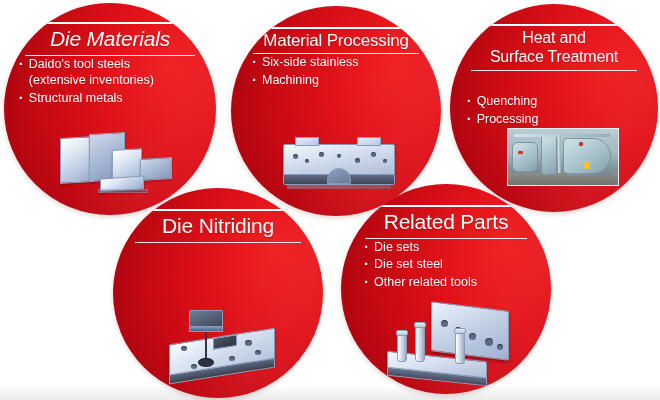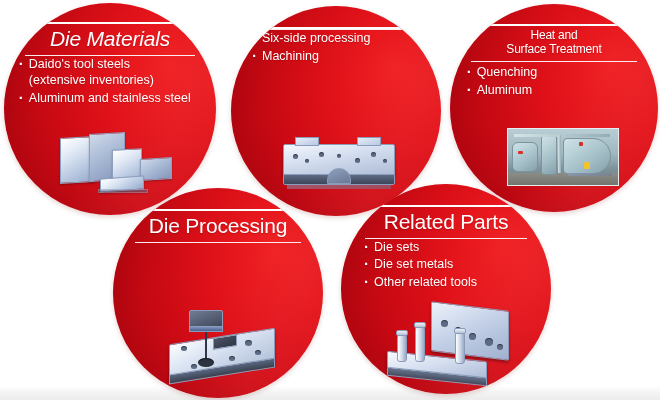--- a/index.html
+++ b/index.html
@@ -77,21 +77,21 @@
     color: #ffffff;
     font-size: 21px;
     font-weight: 400;
     line-height: 1.12;
     letter-spacing: -0.2px;
     padding: 3px 0 4px;
     white-space: pre-line;
     text-shadow: 0 1px 1px rgba(110,0,0,0.35);
   }
   .title.small { font-size: 17px; padding: 2px 0 3px; }
-  .title.two-line { font-size: 12px; line-height: 1.16; }
+  .title.two-line { font-size: 16px; line-height: 1.16; }
 
   
   .bullets {
     list-style: none;
     width: 82%;
     color: #ffffff;
     font-size: 12.5px;
     line-height: 1.35;
     text-shadow: 0 1px 1px rgba(110,0,0,0.30);
   }
@@ -194,43 +194,44 @@
     <div class="sheen"></div>
     <div class="circle-inner">
       <div class="title-block" style="width:80%; margin-top:19px;font-style:italic;">
         <div class="rule"></div>
         <div class="title">Die Materials</div>
         <div class="rule thin"></div>
       </div>
       <ul class="bullets" style="width:86%;">
         <li>Daido's tool steels
   (extensive inventories)</li>
-        <li>Aluminum and stainless steel</li>
+        <li>Structural metals</li>
       </ul>
     </div>
 
     <div class="art" style="left:52px; top:128px; width:124px; height:72px;">
       <div class="plate" style="left:4px; top:6px; width:34px; height:46px; transform:skewY(-3deg);"></div>
       <div class="plate dark" style="left:33px; top:2px; width:36px; height:48px; transform:skewY(-3deg);"></div>
       <div class="plate" style="left:56px; top:18px; width:30px; height:36px; transform:skewY(-3deg);"></div>
       <div class="plate dark" style="left:84px; top:27px; width:32px; height:22px; transform:skewY(-4deg);"></div>
       <div class="plate" style="left:44px; top:46px; width:44px; height:14px; transform:skewY(-4deg);"></div>
       <div class="plate edge" style="left:42px; top:58px; width:50px; height:4px; opacity:.55;"></div>
     </div>
   </div>
 
   <div class="circle" style="left:231px; top:6px; width:210px; height:210px;">
     <div class="sheen"></div>
     <div class="circle-inner">
       <div class="title-block" style="width:79%; margin-top:21px;">
         <div class="rule"></div>
+        <div class="title small">Material Processing</div>
         <div class="rule thin"></div>
       </div>
       <ul class="bullets" style="width:80%;">
-        <li>Six-side processing</li>
+        <li>Six-side stainless</li>
         <li>Machining</li>
       </ul>
     </div>
 
     <div class="art" style="left:44px; top:122px; width:130px; height:78px;">
       <div class="blk shadow" style="left:8px; top:16px; width:112px; height:32px; border-radius:2px;
                   background:linear-gradient(170deg,#f4f7fc 0%,#d5dff0 40%,#aebcd6 100%);"></div>
       <div class="blk deep" style="left:8px; top:46px; width:112px; height:11px; border-radius:0 0 2px 2px;
                   background:linear-gradient(to bottom,#5e6b84 0%,#3d4659 100%);"></div>
       <div class="blk tone" style="left:20px; top:9px; width:24px; height:9px;"></div>
@@ -249,23 +250,23 @@
 
   <div class="circle" style="left:450px; top:4px; width:208px; height:208px;">
     <div class="sheen"></div>
     <div class="circle-inner">
       <div class="title-block" style="width:80%; margin-top:20px;">
         <div class="rule"></div>
         <div class="title two-line">Heat and
 Surface Treatment</div>
         <div class="rule thin"></div>
       </div>
-      <ul class="bullets" style="width:84%; margin-top:2px;">
+      <ul class="bullets" style="width:84%; margin-top:22px;">
         <li>Quenching</li>
-        <li>Aluminum</li>
+        <li>Processing</li>
       </ul>
     </div>
 
     <div class="photo-frame" style="left:57px; top:124px; width:112px; height:58px;">
       <div class="furnace">
         <div class="f-floor"></div>
         <div class="f-tank" style="left:4px; top:13px; width:26px; height:30px;"></div>
         <div class="f-tank" style="left:55px; top:9px; width:48px; height:36px; border-radius:4px 18px 18px 4px;"></div>
         <div class="f-tank" style="left:33px; top:6px; width:16px; height:40px; border-radius:3px;"></div>
         <div class="f-pipe" style="left:6px; top:5px; width:96px; height:3px;"></div>
@@ -276,21 +277,21 @@
         <div class="blk deep" style="left:60px; top:44px; width:44px; height:3px; border:none; opacity:.6;"></div>
       </div>
     </div>
   </div>
 
   <div class="circle" style="left:113px; top:188px; width:210px; height:210px;">
     <div class="sheen"></div>
     <div class="circle-inner">
       <div class="title-block" style="width:79%; margin-top:21px;">
         <div class="rule"></div>
-        <div class="title">Die Processing</div>
+        <div class="title">Die Nitriding</div>
         <div class="rule thin"></div>
       </div>
     </div>
 
     <div class="art" style="left:38px; top:118px; width:140px; height:86px;">
       <div class="blk shadow" style="left:18px; top:30px; width:106px; height:36px; border-radius:2px;
                   transform:skewY(-9deg);
                   background:linear-gradient(160deg,#fbfdff 0%,#dde6f4 35%,#b0c0d9 100%);"></div>
       <div class="blk deep" style="left:18px; top:60px; width:106px; height:10px;
                   transform:skewY(-9deg);
@@ -316,21 +317,21 @@
   <div class="circle" style="left:341px; top:184px; width:210px; height:210px;">
     <div class="sheen"></div>
     <div class="circle-inner">
       <div class="title-block" style="width:77%; margin-top:21px;">
         <div class="rule"></div>
         <div class="title">Related Parts</div>
         <div class="rule thin"></div>
       </div>
       <ul class="bullets" style="width:78%;">
         <li>Die sets</li>
-        <li>Die set metals</li>
+        <li>Die set steel</li>
         <li>Other related tools</li>
       </ul>
     </div>
 
     <div class="art" style="left:42px; top:118px; width:136px; height:88px;">
       <div class="blk shadow" style="left:48px; top:4px; width:78px; height:50px; border-radius:2px;
                   transform:skewY(7deg);
                   background:linear-gradient(150deg,#eef3fb 0%,#c5d2e8 45%,#9fb0cf 100%);"></div>
       <div class="hole" style="left:58px; top:18px; width:7px; height:7px;"></div>
       <div class="hole" style="left:72px; top:25px; width:6px; height:6px;"></div>

